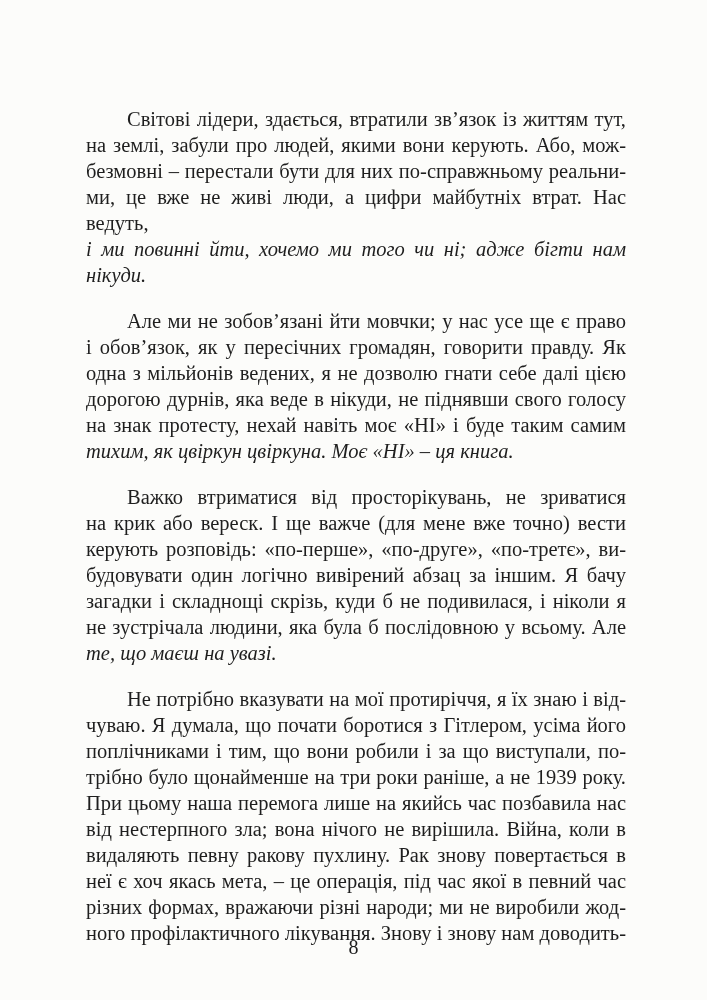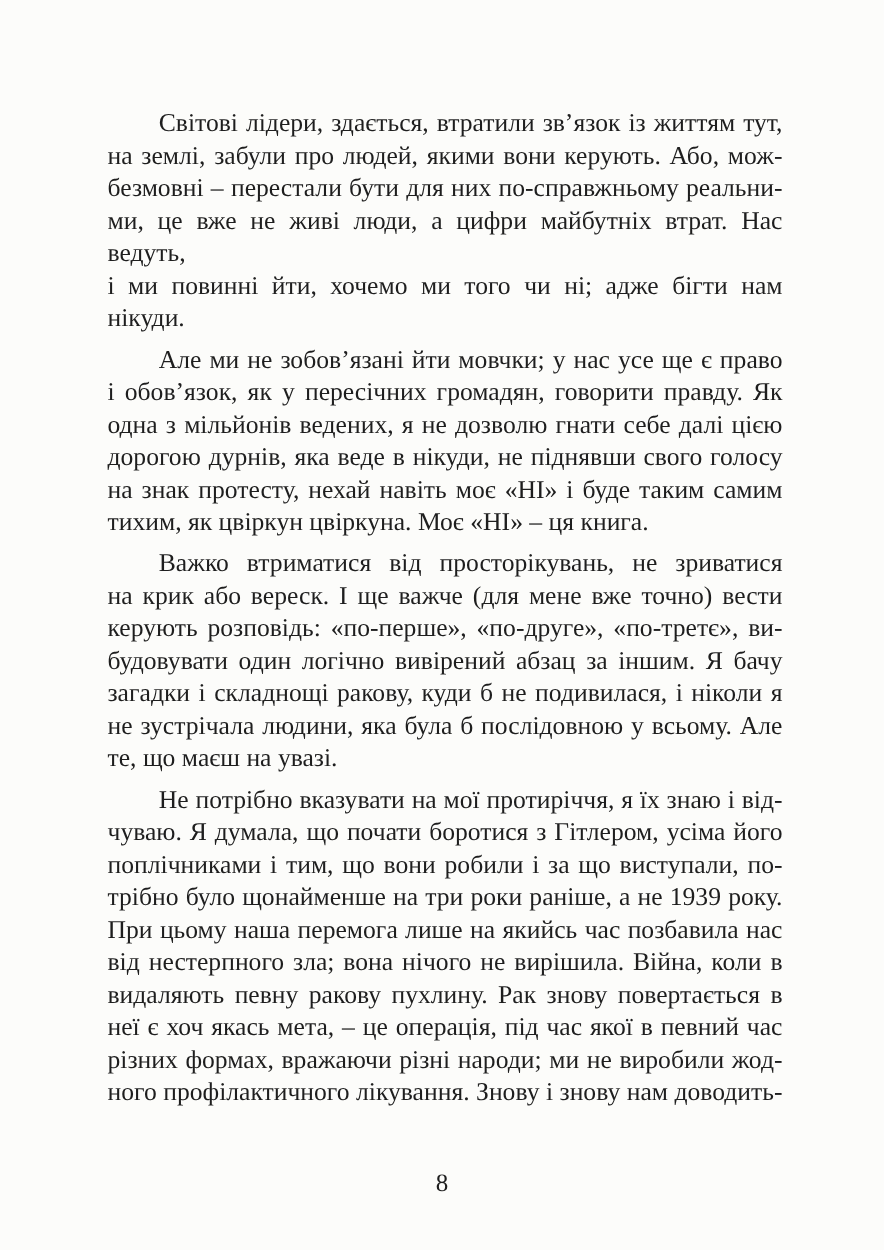--- a/index.html
+++ b/index.html
@@ -27,23 +27,25 @@
   }
   .line {
     font-size: 20.5px;
     line-height: 26px;
     text-align: justify;
     text-align-last: justify;
     white-space: normal;
   }
   .line.first {
     text-indent: 41px;
+    margin-top: 20px;
   }
   .line.last {
     text-align-last: left;
+    font-style: italic;
   }
   .page-number {
     position: absolute;
     top: 934px;
     left: 0;
     width: 100%;
     text-align: center;
     font-size: 20px;
     line-height: 26px;
   }
@@ -69,21 +71,21 @@
       <div class="line">дорогою дурнів, яка веде в нікуди, не піднявши свого голосу</div>
       <div class="line">на знак протесту, нехай навіть моє «НІ» і буде таким самим</div>
       <div class="line last">тихим, як цвіркун цвіркуна. Моє «НІ» – ця книга.</div>
     </div>
 
     <div class="para">
       <div class="line first">Важко втриматися від просторікувань, не зриватися</div>
       <div class="line">на крик або вереск. І ще важче (для мене вже точно) вести</div>
       <div class="line">керують розповідь: «по-перше», «по-друге», «по-третє», ви-</div>
       <div class="line">будовувати один логічно вивірений абзац за іншим. Я бачу</div>
-      <div class="line">загадки і складнощі ракову, куди б не подивилася, і ніколи я</div>
+      <div class="line">загадки і складнощі скрізь, куди б не подивилася, і ніколи я</div>
       <div class="line">не зустрічала людини, яка була б послідовною у всьому. Але</div>
       <div class="line last">те, що маєш на увазі.</div>
     </div>
 
     <div class="para">
       <div class="line first">Не потрібно вказувати на мої протиріччя, я їх знаю і від-</div>
       <div class="line">чуваю. Я думала, що почати боротися з Гітлером, усіма його</div>
       <div class="line">поплічниками і тим, що вони робили і за що виступали, по-</div>
       <div class="line">трібно було щонайменше на три роки раніше, а не 1939 року.</div>
       <div class="line">При цьому наша перемога лише на якийсь час позбавила нас</div>

